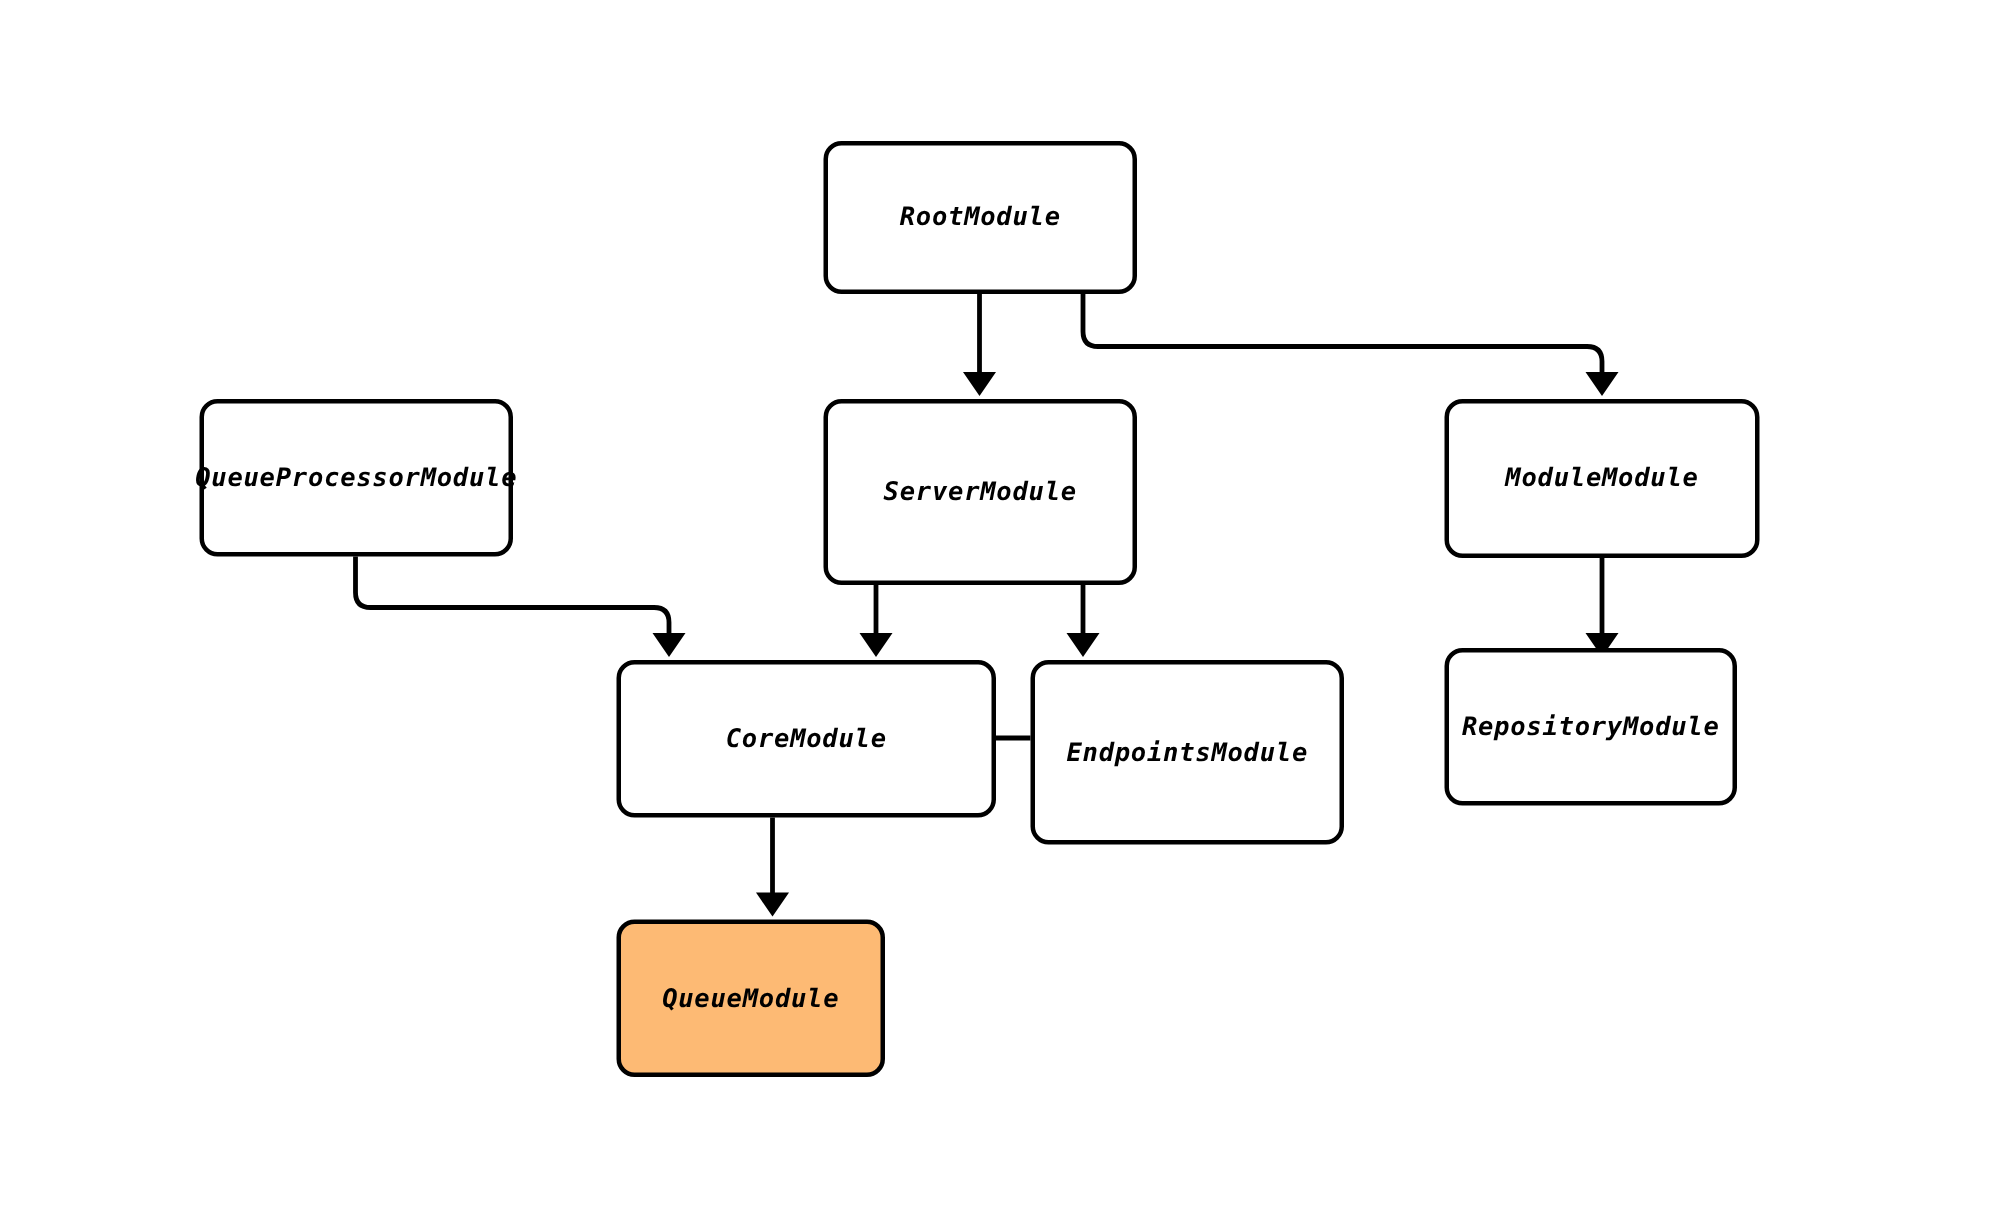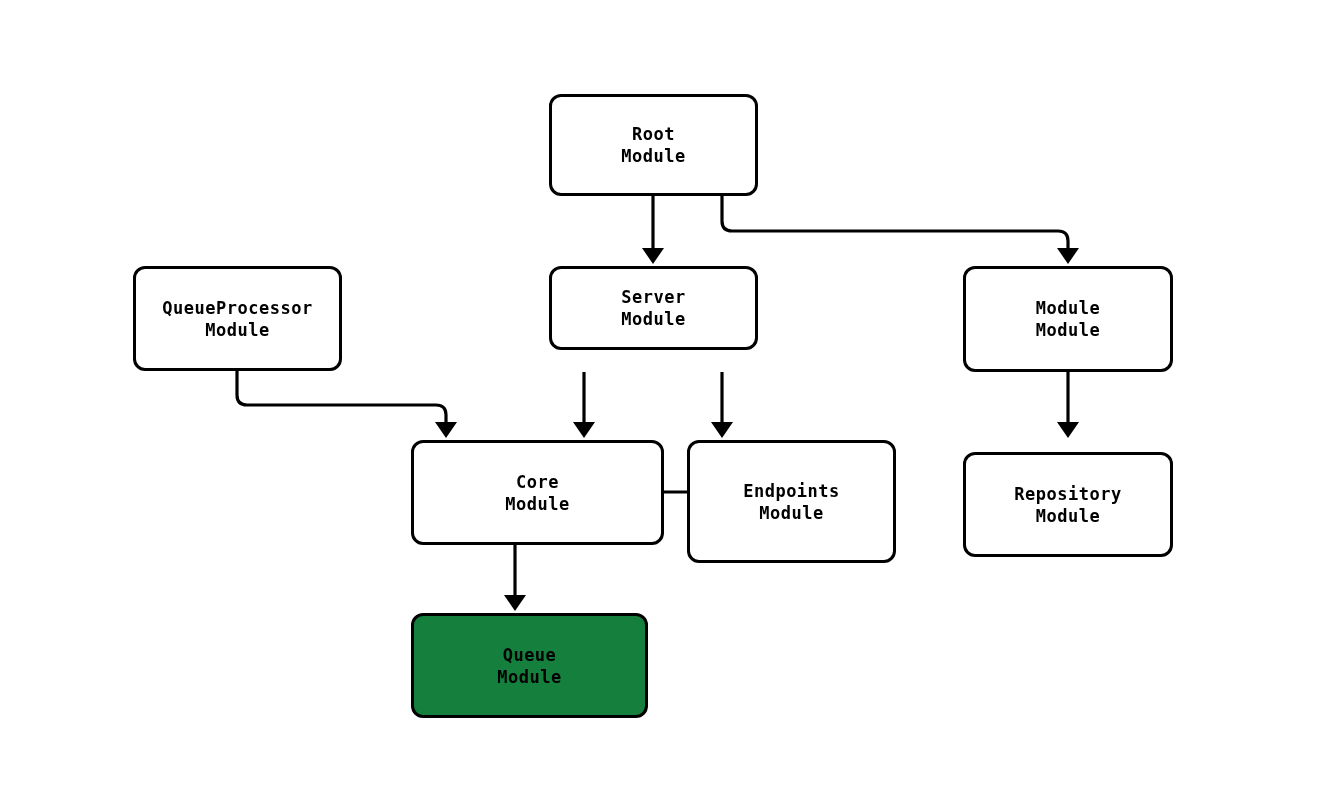--- a/index.html
+++ b/index.html
@@ -26,24 +26,25 @@
     height: 809px;
     pointer-events: none;
   }
   .node {
     position: absolute;
     box-sizing: border-box;
     background: #ffffff;
     border: 3px solid #000000;
     border-radius: 12px;
     display: flex;
-    flex-direction: column;
+    flex-direction: row;
     align-items: center;
     justify-content: center;
     z-index: 2;
+    font-style: italic;
   }
   .node-line {
     font-family: "DejaVu Sans Mono", "Liberation Mono", monospace;
     font-size: 17px;
     font-weight: 700;
     line-height: 22px;
     color: #000000;
     text-align: center;
     white-space: pre;
     letter-spacing: 0.5px;
@@ -88,37 +89,37 @@
       </g>
     </svg>
 <div class="node" style="left: 549px; top: 94px; width: 209px; height: 102px; background: rgb(255, 255, 255);">
       <div class="node-line">Root</div>
       <div class="node-line">Module</div>
     </div>
     <div class="node" style="left: 133px; top: 266px; width: 209px; height: 105px; background: rgb(255, 255, 255); align-items: center;">
       <div class="node-line">QueueProcessor</div>
       <div class="node-line">Module</div>
     </div>
-    <div class="node" style="left: 549px; top: 266px; width: 209px; height: 84px; background: rgb(255, 255, 255);">
+    <div class="node" style="left: 549px; top: 266px; width: 209px; height: 124px; background: rgb(255, 255, 255);">
       <div class="node-line">Server</div>
       <div class="node-line">Module</div>
     </div>
     <div class="node" style="left: 963px; top: 266px; width: 210px; height: 106px; background: rgb(255, 255, 255);">
       <div class="node-line">Module</div>
       <div class="node-line">Module</div>
     </div>
     <div class="node" style="left: 411px; top: 440px; width: 253px; height: 105px; background: rgb(255, 255, 255);">
       <div class="node-line">Core</div>
       <div class="node-line">Module</div>
     </div>
     <div class="node" style="left: 687px; top: 440px; width: 209px; height: 123px; background: rgb(255, 255, 255);">
       <div class="node-line">Endpoints</div>
       <div class="node-line">Module</div>
     </div>
-    <div class="node" style="left: 963px; top: 452px; width: 210px; height: 105px; background: rgb(255, 255, 255);">
+    <div class="node" style="left: 963px; top: 432px; width: 195px; height: 105px; background: rgb(255, 255, 255);">
       <div class="node-line">Repository</div>
       <div class="node-line">Module</div>
     </div>
-    <div class="node" style="left: 411px; top: 613px; width: 237px; height: 105px; background: #15803d;">
+    <div class="node" style="left: 411px; top: 613px; width: 179px; height: 105px; background: #fdba74;">
       <div class="node-line">Queue</div>
       <div class="node-line">Module</div>
     </div>
   </div>
 
 </body></html>

